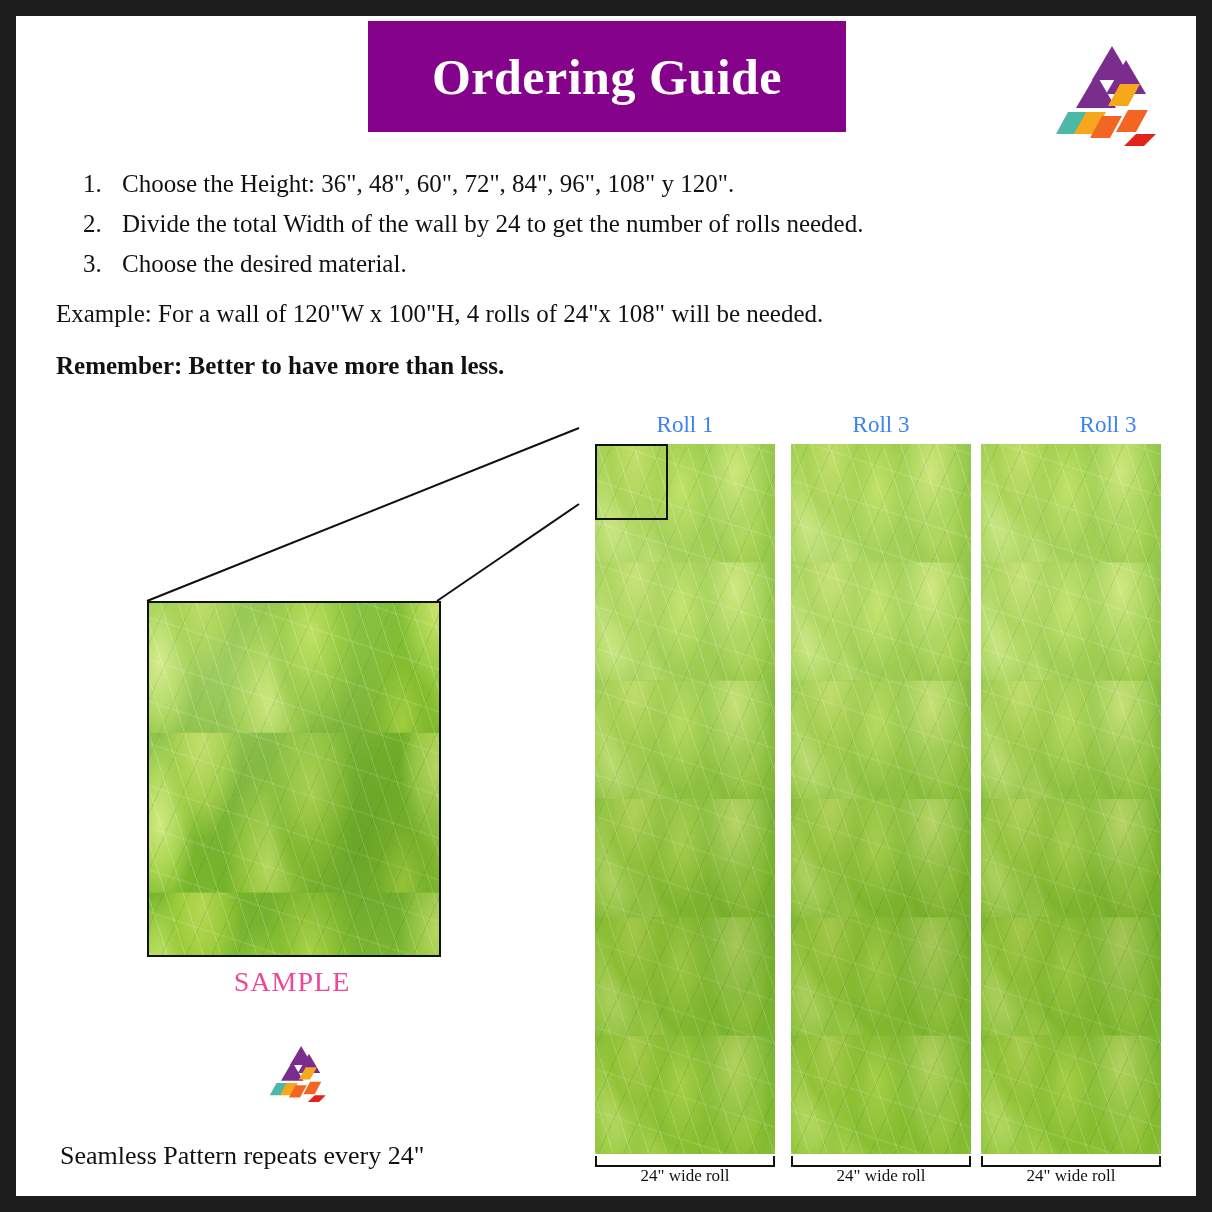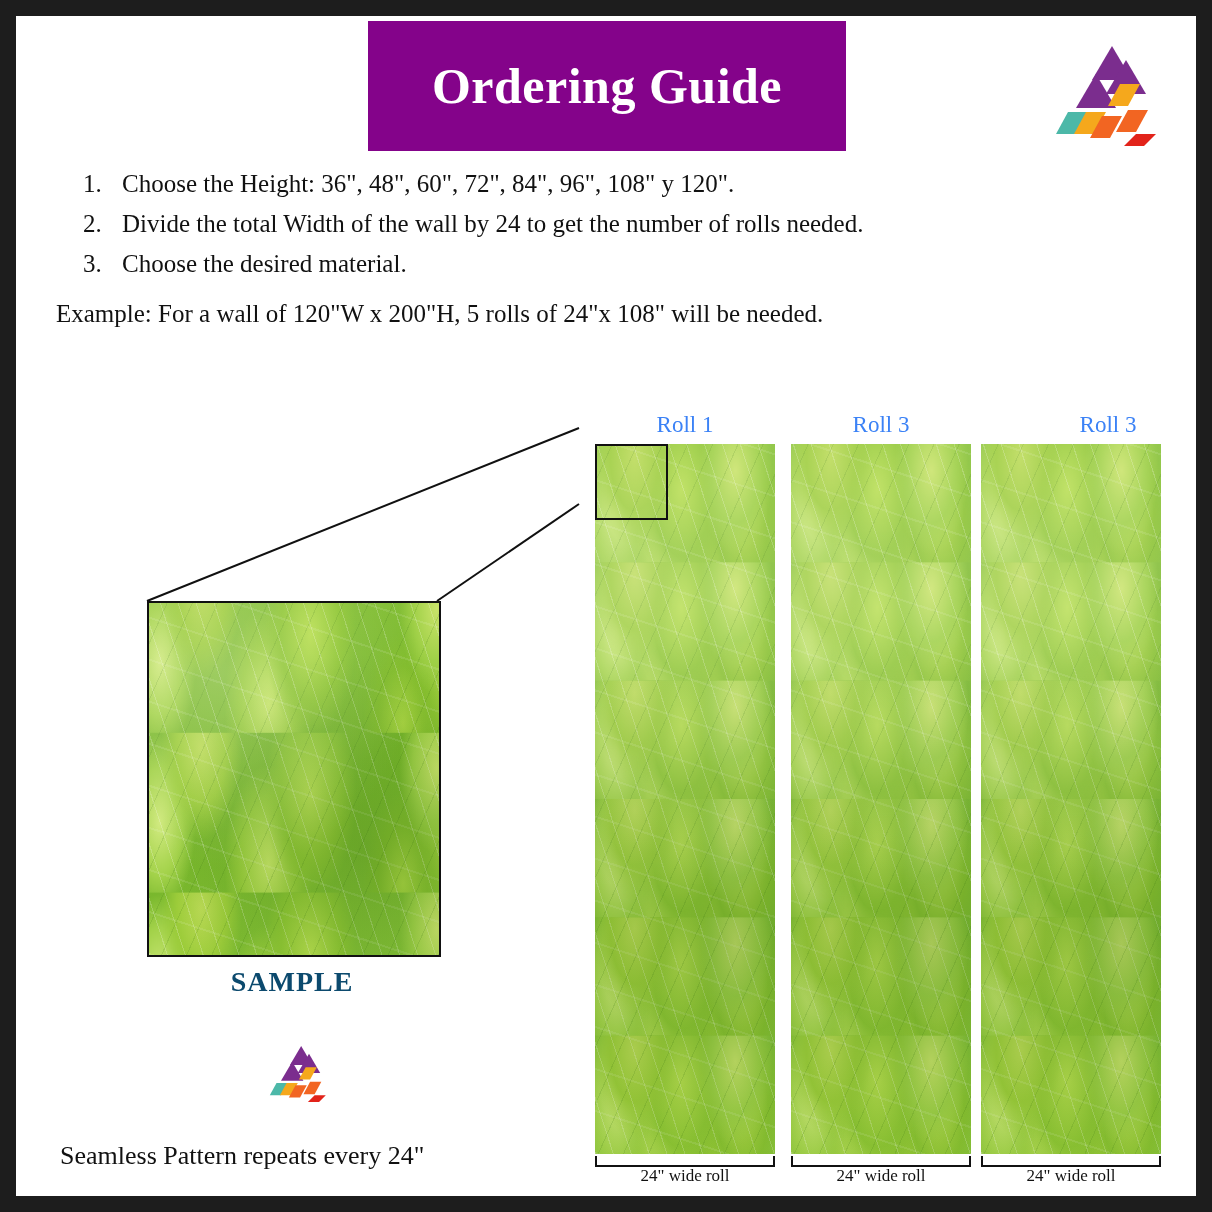--- a/index.html
+++ b/index.html
@@ -21,21 +21,21 @@
     height: 1180px;
     background: #ffffff;
   }
 
   
   .title-band {
     position: absolute;
     left: 352px;
     top: 5px;
     width: 478px;
-    height: 130px;
+    height: 111px;
     background: #84038a;
     display: flex;
     align-items: center;
     justify-content: center;
   }
   .title-band .title {
     color: #ffffff;
     font-size: 50px;
     font-weight: bold;
     letter-spacing: 0.5px;
@@ -184,22 +184,22 @@
       100% 34%, 100% 34%, 100% 34%,
       100% 34%, 100% 100%;
   }
   .sample-caption {
     position: absolute;
     left: 131px;
     top: 950px;
     width: 290px;
     text-align: center;
     font-size: 28px;
-    font-weight: bold;
-    color: #0c4a6e;
+    font-weight: normal;
+    color: #ec4899;
     letter-spacing: 1px;
   }
 
   
   .callout-svg {
     position: absolute;
     left: 0; top: 0;
     width: 1180px; height: 1180px;
     pointer-events: none;
   }
@@ -234,21 +234,22 @@
       <polygon points="56,70 76,70 64,92 44,92" fill="#f26522"></polygon>
     </svg>
   </div>
 
   <div class="instructions">
     <ol>
       <li>Choose the Height: 36", 48", 60", 72", 84", 96", 108" y 120".</li>
       <li>Divide the total Width of the wall by 24 to get the number of rolls needed.</li>
       <li>Choose the desired material.</li>
     </ol>
-    <div class="example-line">Example: For a wall of 120"W x 200"H, 5 rolls of 24"x 108" will be needed.</div>
+    <div class="example-line">Example: For a wall of 120"W x 100"H, 4 rolls of 24"x 108" will be needed.</div>
+    <div class="remember-line">Remember: Better to have more than less.</div>
   </div>
 
   <svg class="callout-svg">
     <line x1="563" y1="412" x2="131" y2="585" stroke="#111" stroke-width="2"></line>
     <line x1="563" y1="488" x2="421" y2="585" stroke="#111" stroke-width="2"></line>
   </svg>
 
   <div class="roll-label l1">Roll 1</div>
   <div class="roll-label l2">Roll 3</div>
   <div class="roll-label l3">Roll 3</div>

